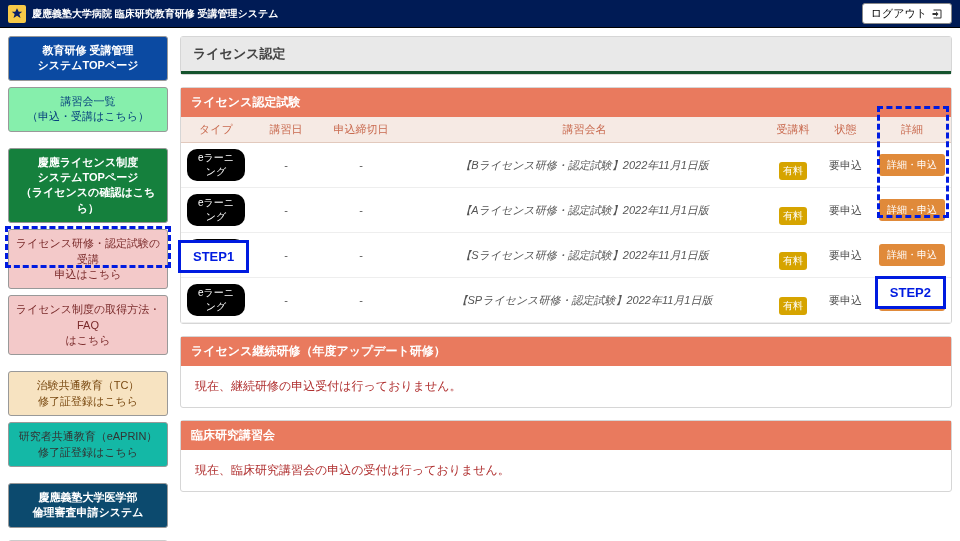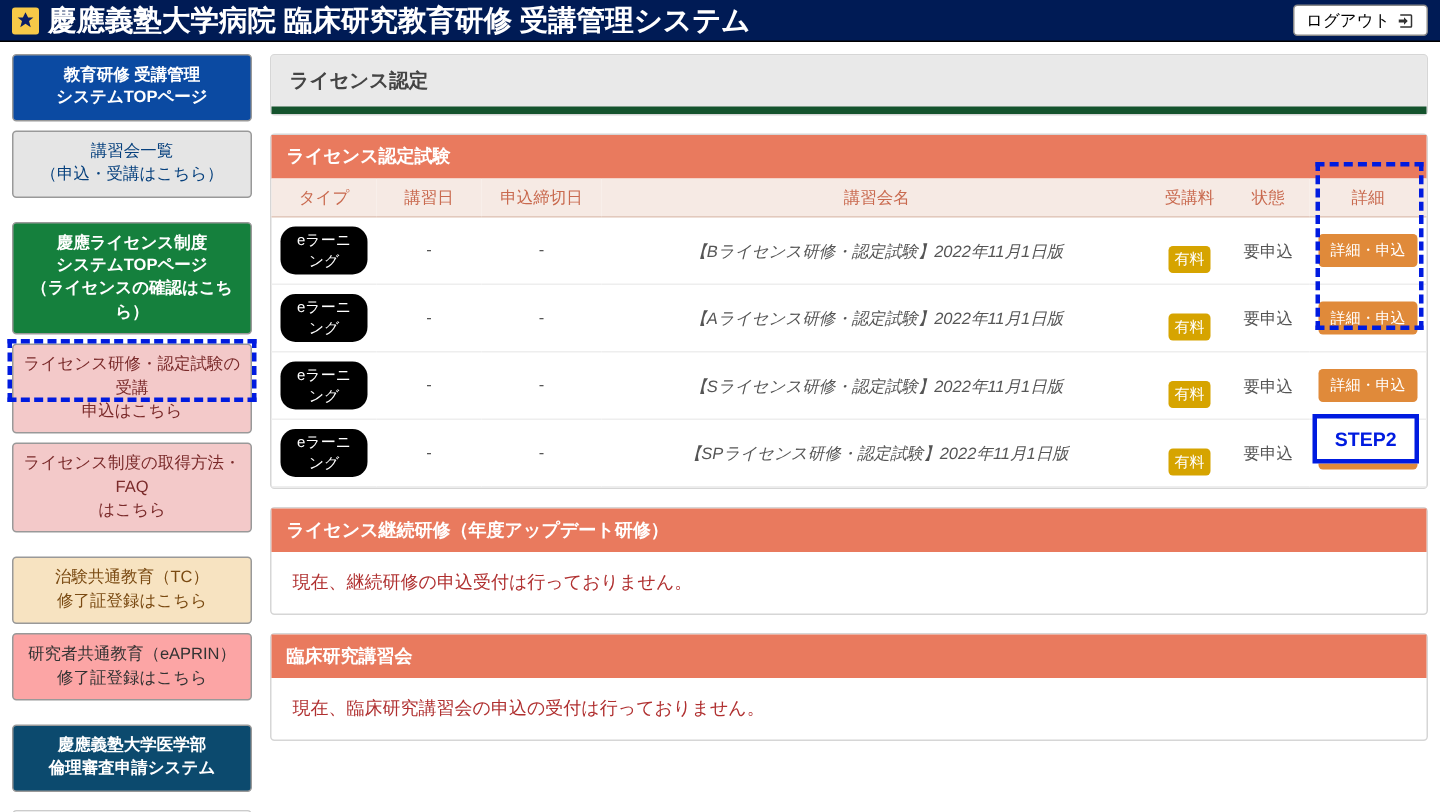--- a/index.html
+++ b/index.html
@@ -1,36 +1,36 @@
 <!DOCTYPE html>
 <html><head>
 <meta charset="utf-8">
 <style>
   * { box-sizing: border-box; margin: 0; padding: 0; }
   body { font-family: "Hiragino Kaku Gothic ProN","Meiryo",sans-serif; font-size:12px; background:#fff; }
   .topbar { background:#001b55; color:#fff; height:28px; display:flex; align-items:center; justify-content:space-between; padding:0 8px; border-bottom:1px solid #000; }
-  .topbar-left { display:flex; align-items:center; gap:6px; font-weight:bold; font-size:19px; }
+  .topbar-left { display:flex; align-items:center; gap:6px; font-weight:bold; font-size:10px; }
   .logo-ico { width:18px; height:18px; background:#f7c948; display:flex; align-items:center; justify-content:center; border-radius:2px; }
   .logout-btn { background:#fff; color:#000; border:1px solid #888; border-radius:3px; padding:2px 8px; font-size:11px; cursor:pointer; display:flex; align-items:center; gap:4px;}
   .page { display:flex; padding:8px 8px 20px 8px; gap:12px; background:#fff; }
   .sidebar { width:160px; flex-shrink:0; display:flex; flex-direction:column; gap:6px; }
   .sb-card { border:1px solid #999; border-radius:3px; text-align:center; padding:6px 4px; font-size:11px; line-height:1.4; cursor:pointer; }
   .sb-blue-dark { background:#0b4aa2; color:#fff; font-weight:bold; }
-  .sb-blue-light { background:#e5e5e5; color:#06407d;text-align:center; }
+  .sb-blue-light { background:#86efac; color:#06407d;text-align:center; }
   .sb-pink-dark { background:#15803d; color:#fff; font-weight:bold; }
   .sb-pink-light { background:#f3c9c9; color:#7a2a2a; }
   .sb-orange-light { background:#f7e3c1; color:#7a4a12; }
-  .sb-white { background:#fca5a5; color:#333; }
+  .sb-white { background:#14b8a6; color:#333; }
   .sb-teal-dark { background:#0c4a6e; color:#fff; font-weight:bold; }
   .sb-list { border:1px solid #ccc; border-radius:3px; overflow:hidden; margin-top:6px; }
   .sb-list-item { background:#fff; color:#555; text-align:left; padding:8px 10px; border-bottom:1px solid #e2e2e2; display:flex; justify-content:space-between; align-items:center; cursor:pointer; font-size:11px; }
   .sb-list-item:last-child { border-bottom:none; }
   .main { flex:1; display:flex; flex-direction:column; gap:12px; }
   .panel { border:1px solid #d6d6d6; border-radius:3px; background:#fff; }
-  .panel-title { background:#e9e9e9; color:#444; font-weight:bold; padding:8px 12px; border-bottom:5px solid #14532d; font-size:13px;}
+  .panel-title { background:#e9e9e9; color:#444; font-weight:bold; padding:8px 12px; border-bottom:3px solid #14532d; font-size:13px;}
   .panel-body { padding:14px 14px; color:#444; }
   .section-bar { background:#e97a5e; color:#fff; font-weight:bold; padding:6px 10px; font-size:12px; }
   .notice { color:#b03030; padding:12px 14px; font-size:12px; }
   table.lic { width:100%; border-collapse:collapse; font-size:11px; }
   table.lic th { background:#f6eae4; color:#c96a4f; font-weight:normal; padding:5px 6px; border-bottom:1px solid #e2c9bd; text-align:center; }
   table.lic td { padding:6px 6px; border-bottom:1px solid #eee; text-align:center; color:#555; vertical-align:middle; }
   .pill-green { background:#000000; color:#fff; border-radius:10px; padding:2px 8px; font-size:10px; display:inline-block; }
   .badge-fee { background:#d6a400; color:#fff; border-radius:3px; padding:2px 4px; font-size:10px; display:inline-block;margin-top:12px; }
   .btn-det { background:#e08a3a; color:#fff; border-radius:3px; padding:4px 8px; font-size:10px; cursor:pointer; border:none; white-space:nowrap; }
   td.name-cell { text-align:left; padding-left:60px;font-style:italic; }
@@ -163,15 +163,16 @@
       <div class="section-bar">ライセンス継続研修（年度アップデート研修）</div>
       <div class="notice">現在、継続研修の申込受付は行っておりません。</div>
     </div>
 
     <div class="panel">
       <div class="section-bar">臨床研究講習会</div>
       <div class="notice">現在、臨床研究講習会の申込の受付は行っておりません。</div>
     </div>
   </div>
 
+  <div class="callout" style="left:178px; top:212px;">STEP1</div>
   <div class="callout" style="right:14px; top:248px;">STEP2</div>
 
 </div>
 
 </body></html>

